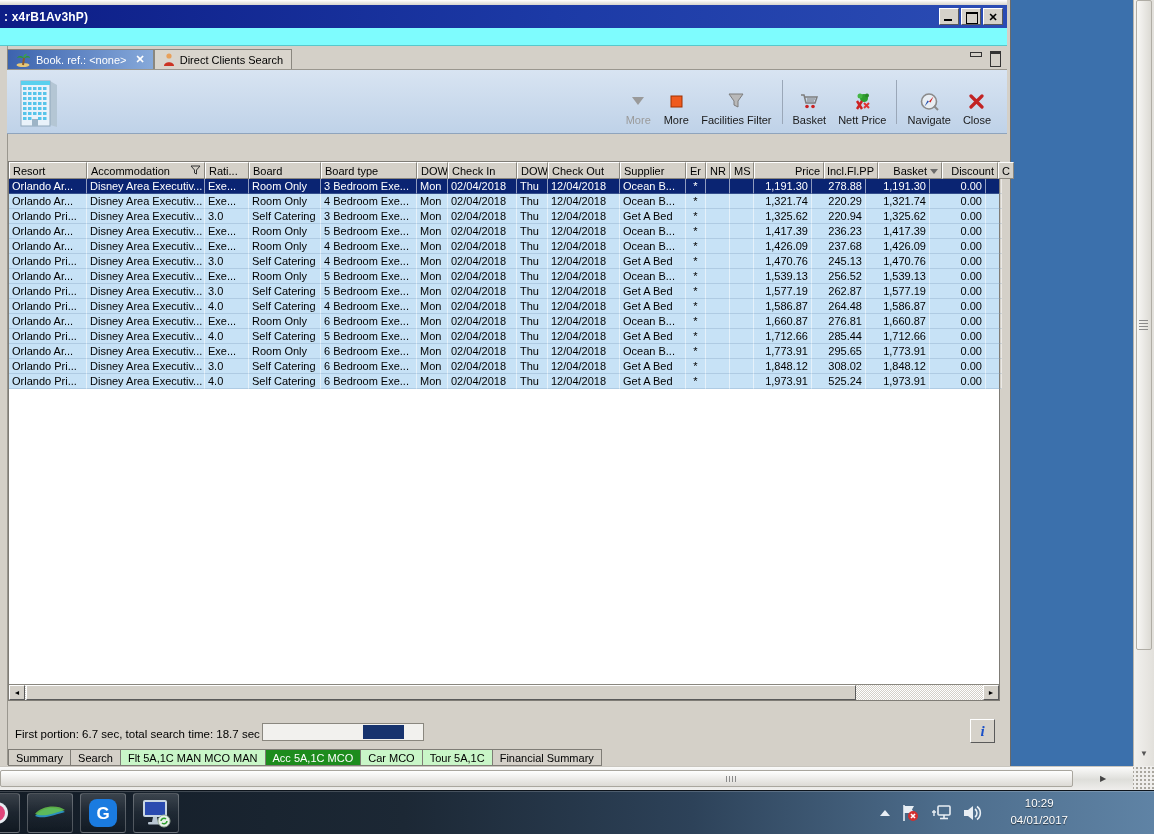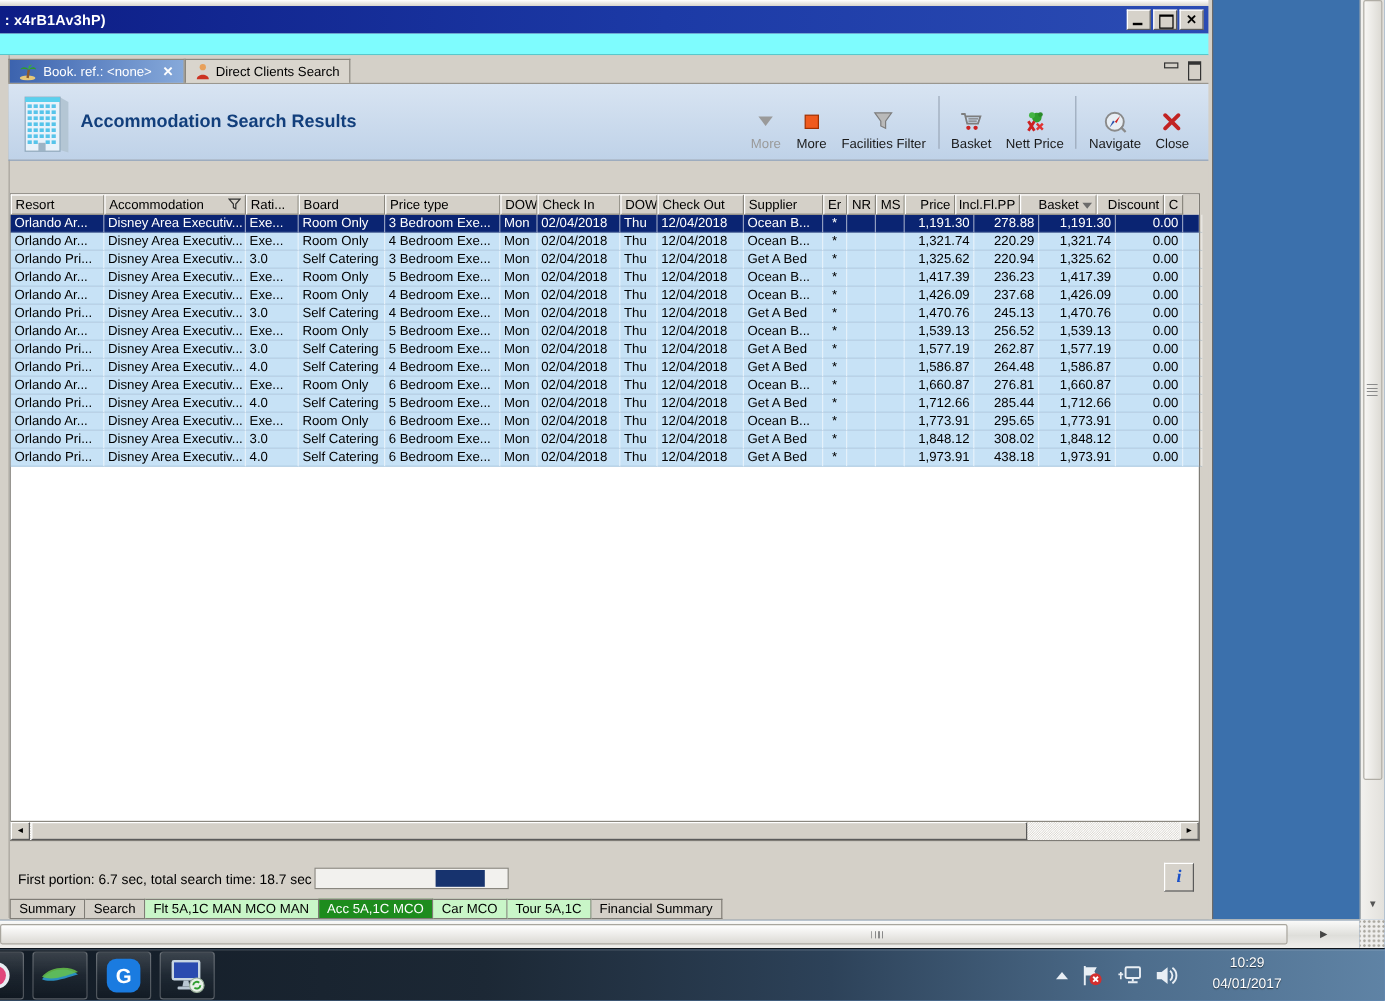--- a/index.html
+++ b/index.html
@@ -177,21 +177,20 @@
             <rect x="21" y="35" width="3.5" height="3"></rect>
             <rect x="26" y="35" width="3.5" height="3"></rect>
           <rect x="6" y="40" width="3.5" height="3"></rect>
             <rect x="11" y="40" width="3.5" height="3"></rect>
             <rect x="21" y="40" width="3.5" height="3"></rect>
             <rect x="26" y="40" width="3.5" height="3"></rect>
         </g>
         <rect x="15" y="42" width="6" height="7" fill="#9db4c6"></rect>
       </svg>
       <div class="header-titles">
-        <div>Accommodation Search Results</div>
       </div>
 
       <div class="toolbar">
         <div class="tool-item disabled">
           <span class="ticon">
             <svg width="14" height="10" viewBox="0 0 14 10">
                 <polygon points="1,1 13,1 7,9" fill="#9a9a9a"></polygon>
               </svg>
           </span>
           <span class="tlabel">More</span>
@@ -272,21 +271,21 @@
                 <polygon points="1,1 10,1 6.5,5 6.5,9 4.5,8 4.5,5" fill="#d4d0c8" stroke="#333"></polygon>
               </svg></span>
           </div>
           <div class="hcell" style="width: 44px;">
             <span>Rati...</span>
           </div>
           <div class="hcell" style="width: 72px;">
             <span>Board</span>
           </div>
           <div class="hcell" style="width: 96px;">
-            <span>Price type</span>
+            <span>Board type</span>
           </div>
           <div class="hcell" style="width: 31px;">
             <span>DOW</span>
           </div>
           <div class="hcell" style="width: 69px;">
             <span>Check In</span>
           </div>
           <div class="hcell" style="width: 31px;">
             <span>DOW</span>
           </div>
@@ -298,21 +297,21 @@
           </div>
           <div class="hcell" style="width: 20px;">
             <span>Er</span>
           </div>
           <div class="hcell" style="width: 24px;">
             <span>NR</span>
           </div>
           <div class="hcell" style="width: 24px;">
             <span>MS</span>
           </div>
-          <div class="hcell r" style="width: 42px;">
+          <div class="hcell r" style="width: 70px;">
             <span>Price</span>
           </div>
           <div class="hcell r" style="width: 54px;">
             <span>Incl.Fl.PP</span>
           </div>
           <div class="hcell r" style="width: 64px;">
             <span>Basket</span>
             <span class="sortarrow"></span>
           </div>
           <div class="hcell r" style="width: 56px;">
@@ -591,21 +590,21 @@
             <div class="gcell " style="width: 96px;">6 Bedroom Exe...</div>
             <div class="gcell " style="width: 31px;">Mon</div>
             <div class="gcell " style="width: 69px;">02/04/2018</div>
             <div class="gcell " style="width: 31px;">Thu</div>
             <div class="gcell " style="width: 72px;">12/04/2018</div>
             <div class="gcell " style="width: 66px;">Get A Bed</div>
             <div class="gcell c" style="width: 20px;">*</div>
             <div class="gcell " style="width: 24px;"></div>
             <div class="gcell " style="width: 24px;"></div>
             <div class="gcell r" style="width: 58px;">1,973.91</div>
-            <div class="gcell r" style="width: 54px;">438.18</div>
+            <div class="gcell r" style="width: 54px;">525.24</div>
             <div class="gcell r" style="width: 64px;">1,973.91</div>
             <div class="gcell r" style="width: 56px;">0.00</div>
             <div class="gcell " style="width: 16px;"></div>
           </div>
         </div>
       <div class="grid-hscroll">
         <span class="sbtn left">◄</span>
         <span class="hscroll-thumb"></span>
         <span class="sbtn right">►</span>
       </div>

